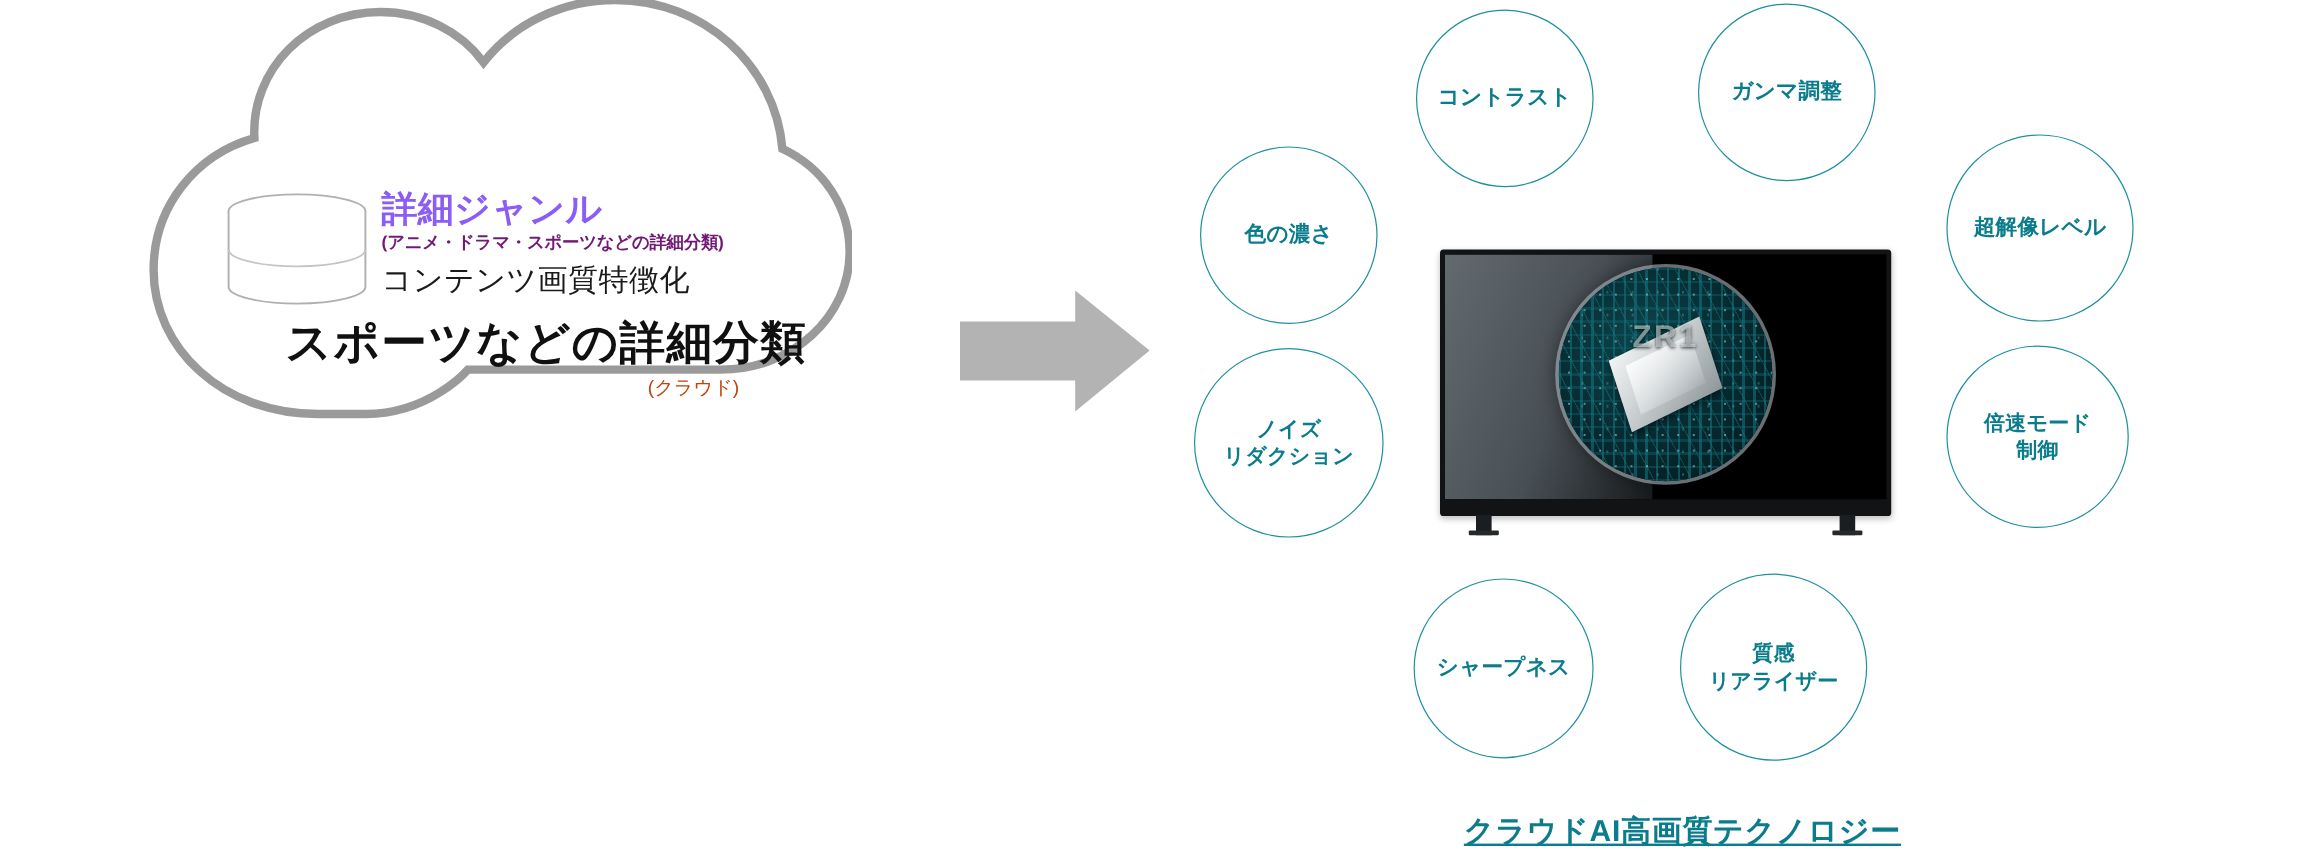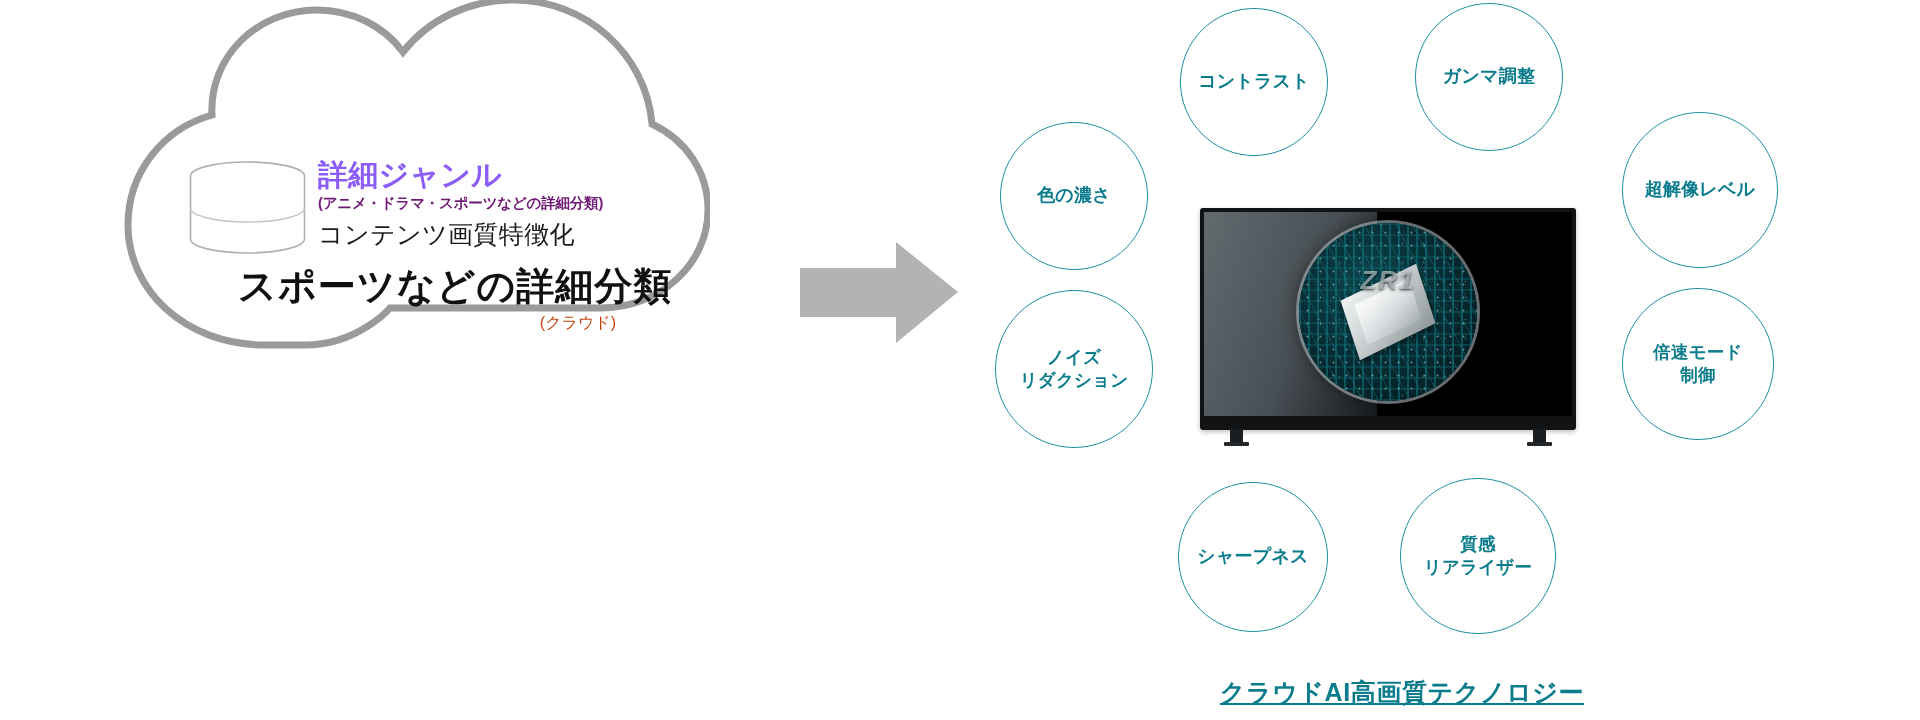--- a/index.html
+++ b/index.html
@@ -121,21 +121,20 @@
     overflow: hidden;
   }
   #tv-screen {
     position: absolute;
     left: 4px;
     top: 4px;
     right: 4px;
     bottom: 14px;
     background: #000000;
     overflow: hidden;
-    font-style: italic;
   }
   #tv-gloss {
     position: absolute;
     left: 0;
     top: 0;
     width: 47%;
     height: 100%;
     background: linear-gradient(110deg, rgba(104,112,117,0.95) 0%, rgba(78,86,92,0.92) 55%, rgba(40,45,49,0.6) 100%);
   }
   #chip-circle {

